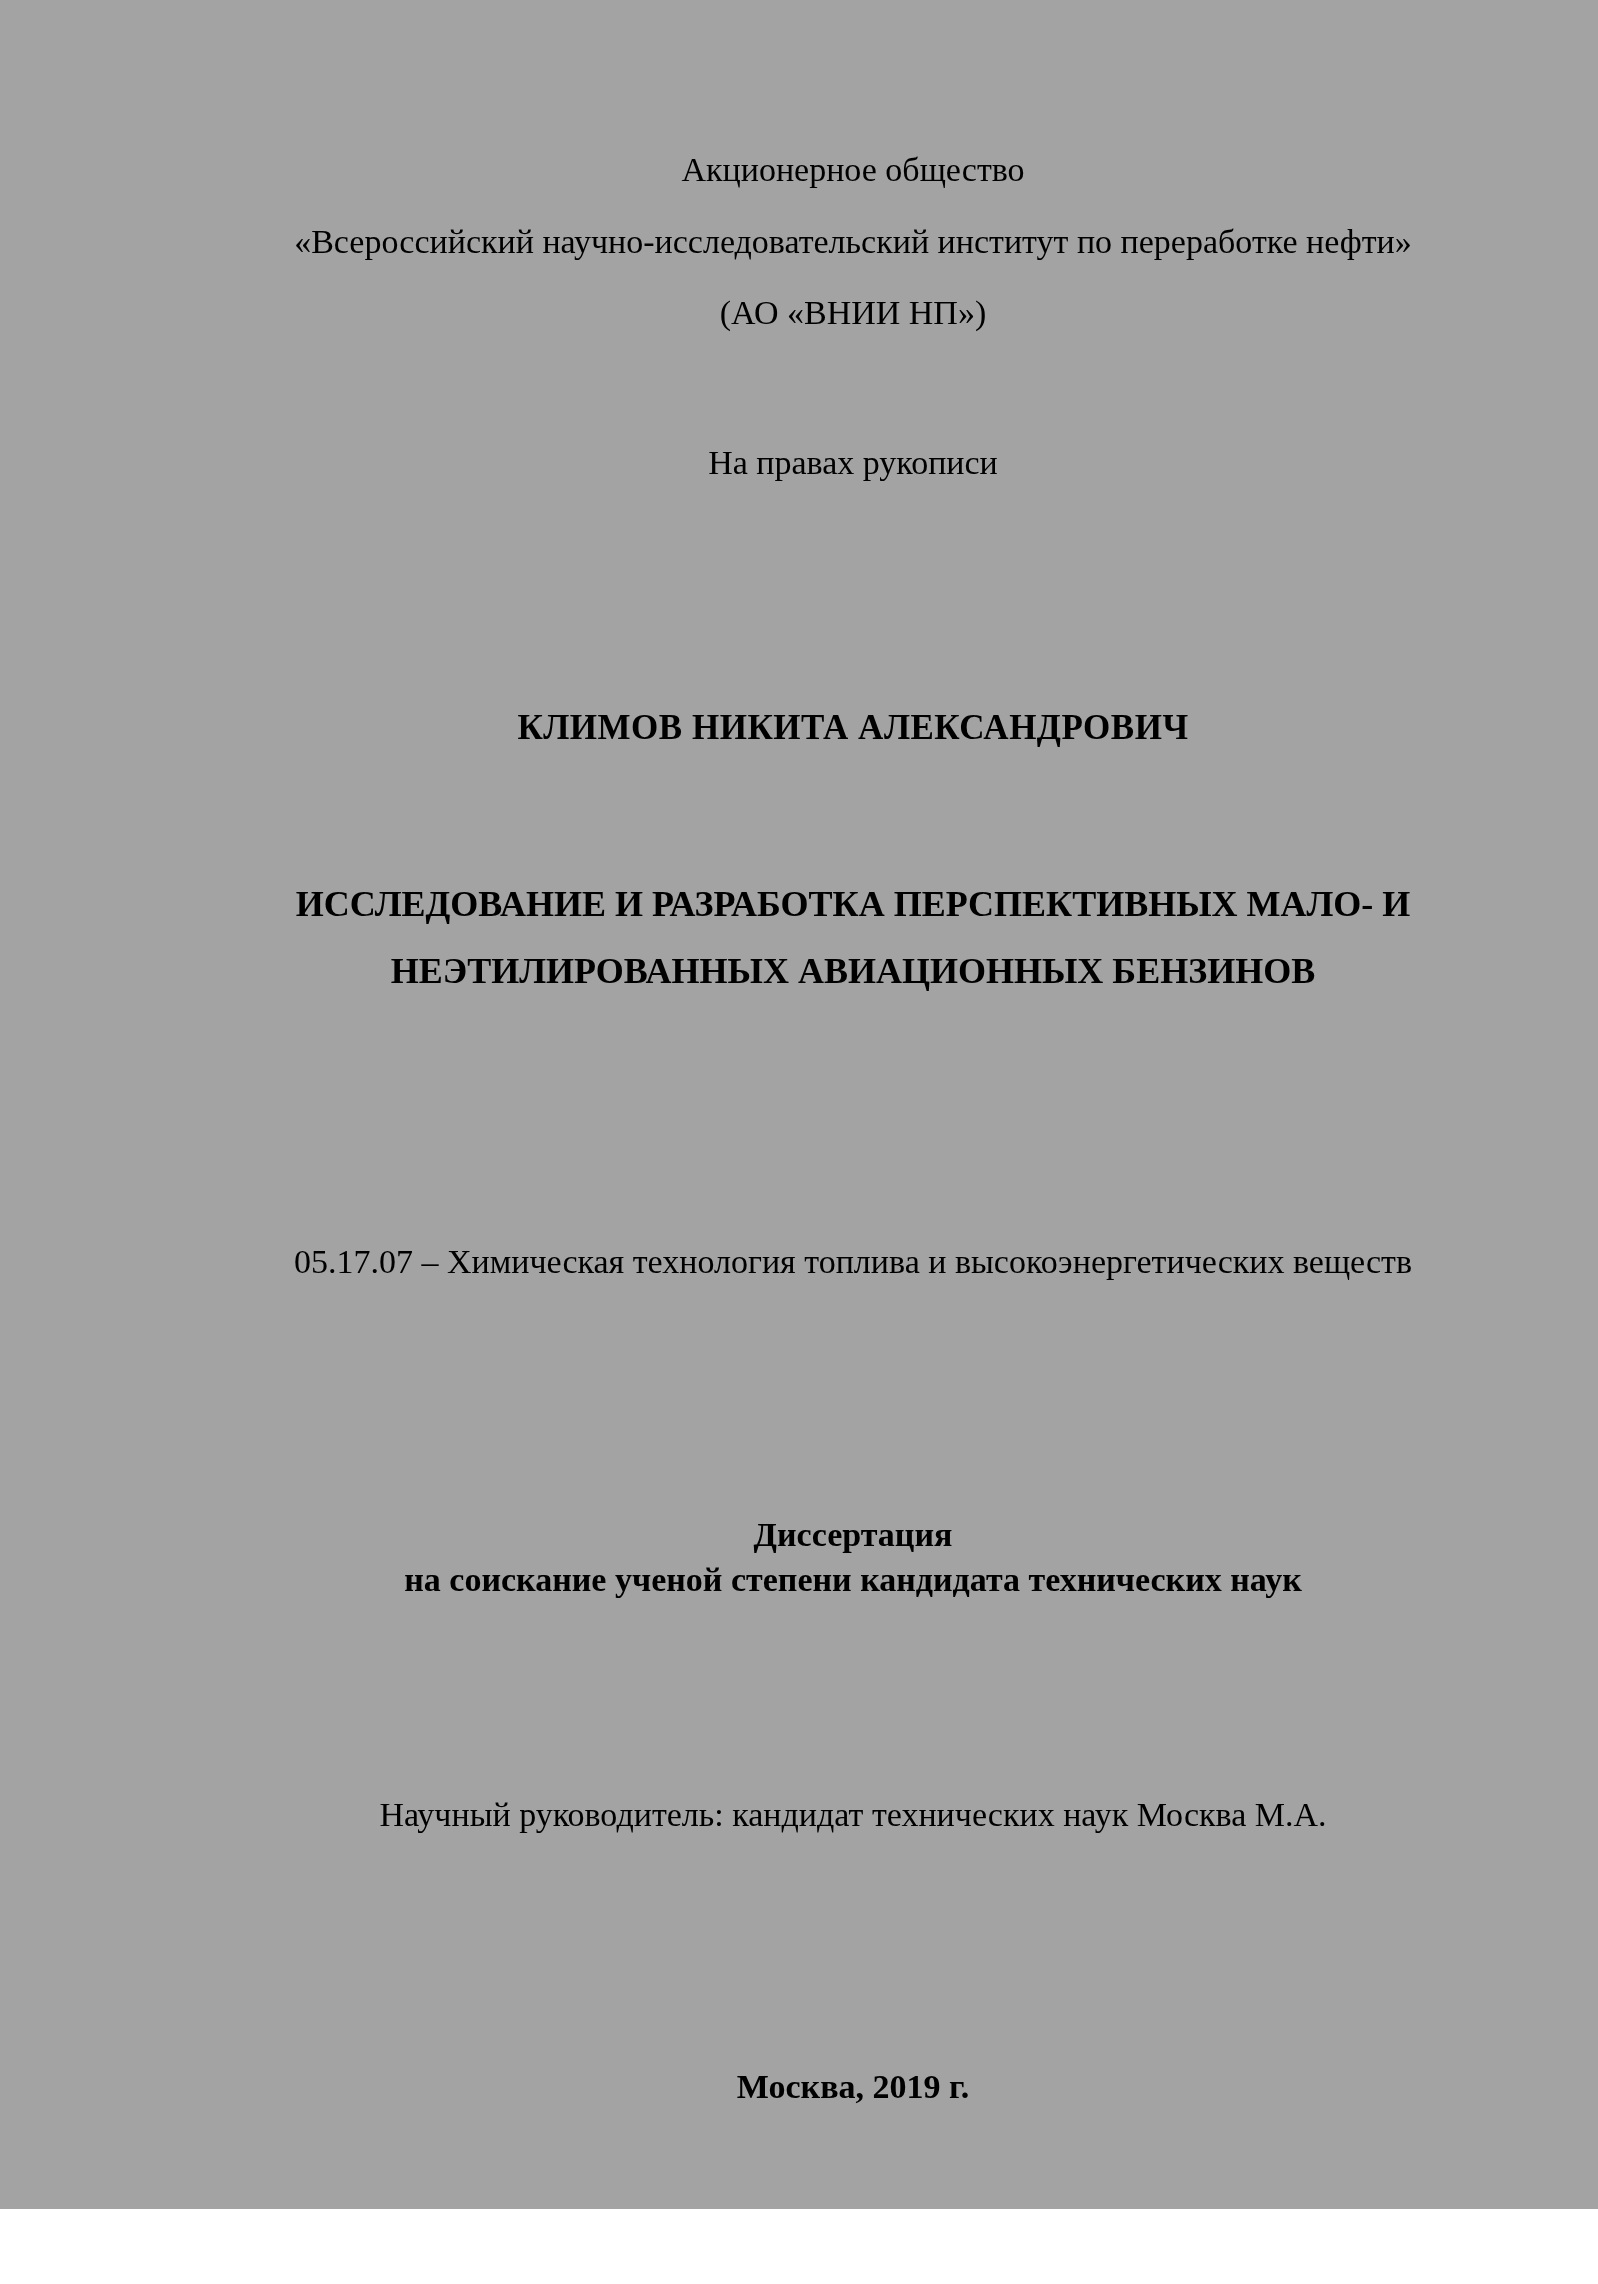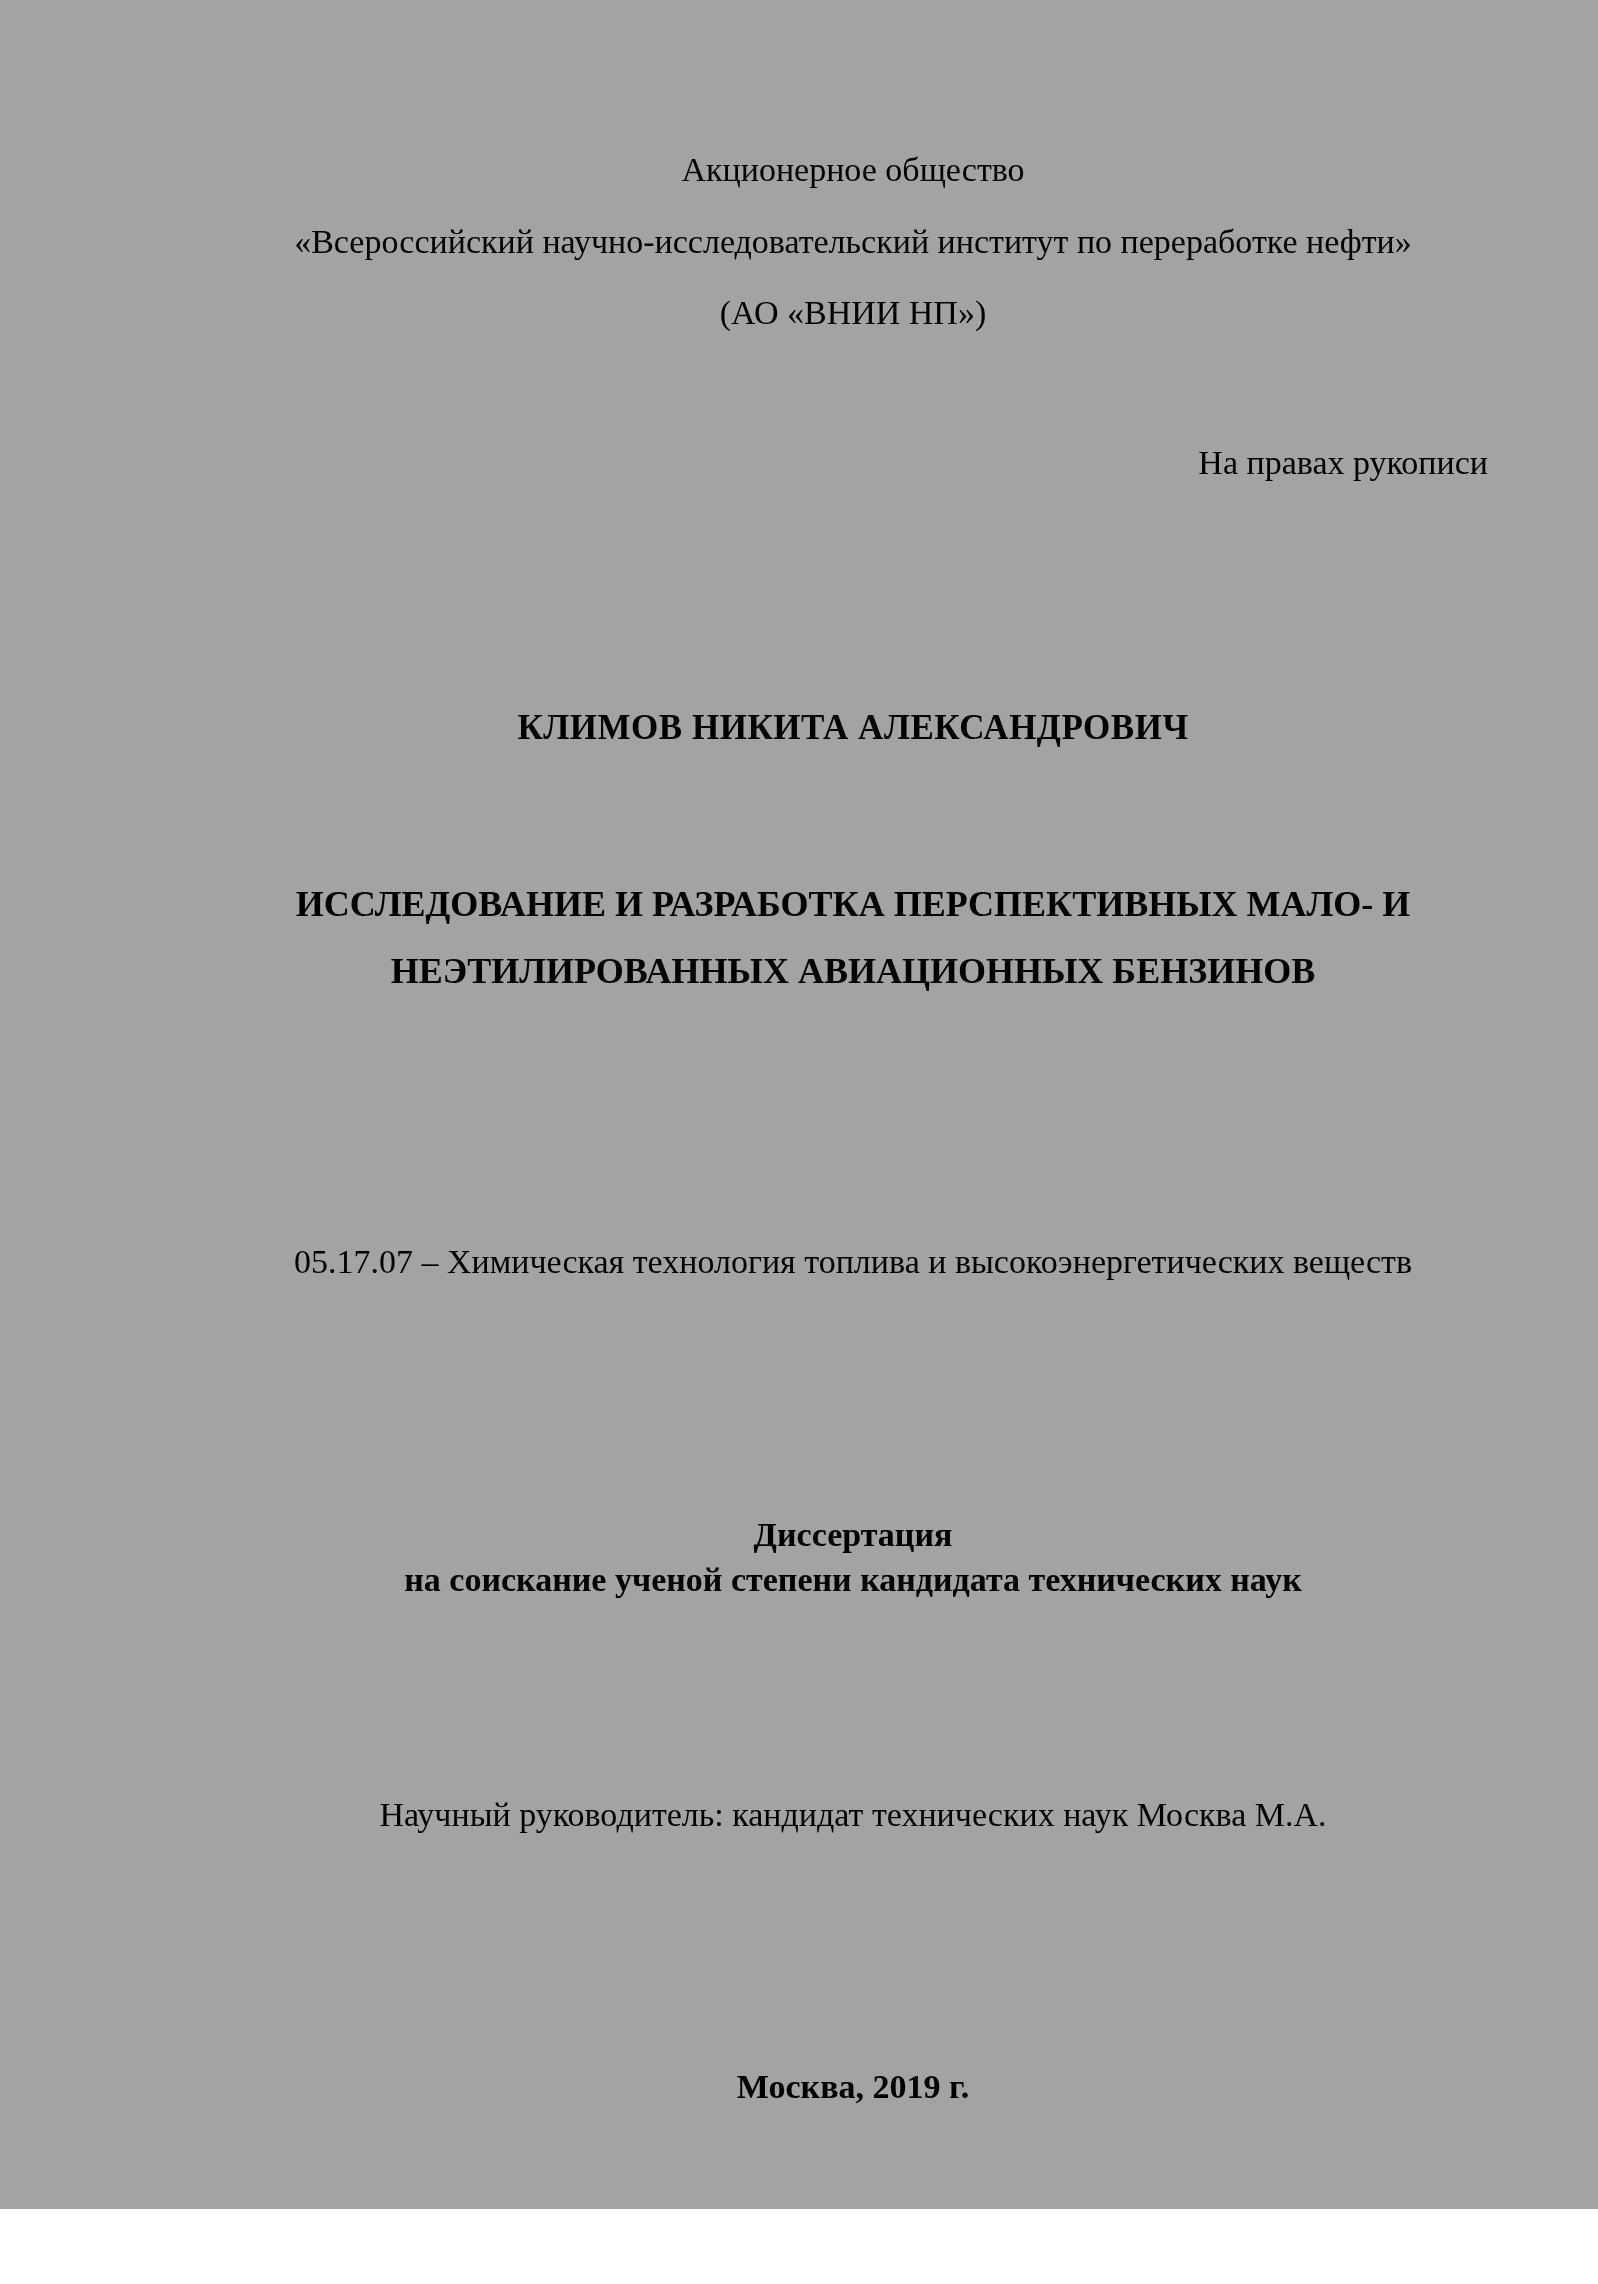--- a/index.html
+++ b/index.html
@@ -20,21 +20,21 @@
   
   .line {
     position: absolute;
     left: 218px;
     right: 111px;
     line-height: 1.18;
     font-size: 34px;
     white-space: nowrap;
   }
   .center { text-align: center; }
-  .right  { text-align: right; }
+  .right  { text-align: center; }
   .bold   { font-weight: bold; }
 
   .org-line1        { top: 150px; }
   .org-line2        { top: 222px; }
   .org-line3        { top: 293px; }
   .manuscript-note  { top: 443px; }
   .author-name      { top: 707px; font-size: 35px; letter-spacing: 0.5px; }
   .title-line1      { top: 883px; font-size: 36px; }
   .title-line2      { top: 950px; font-size: 36px; }
   .specialty        { top: 1242px; }

